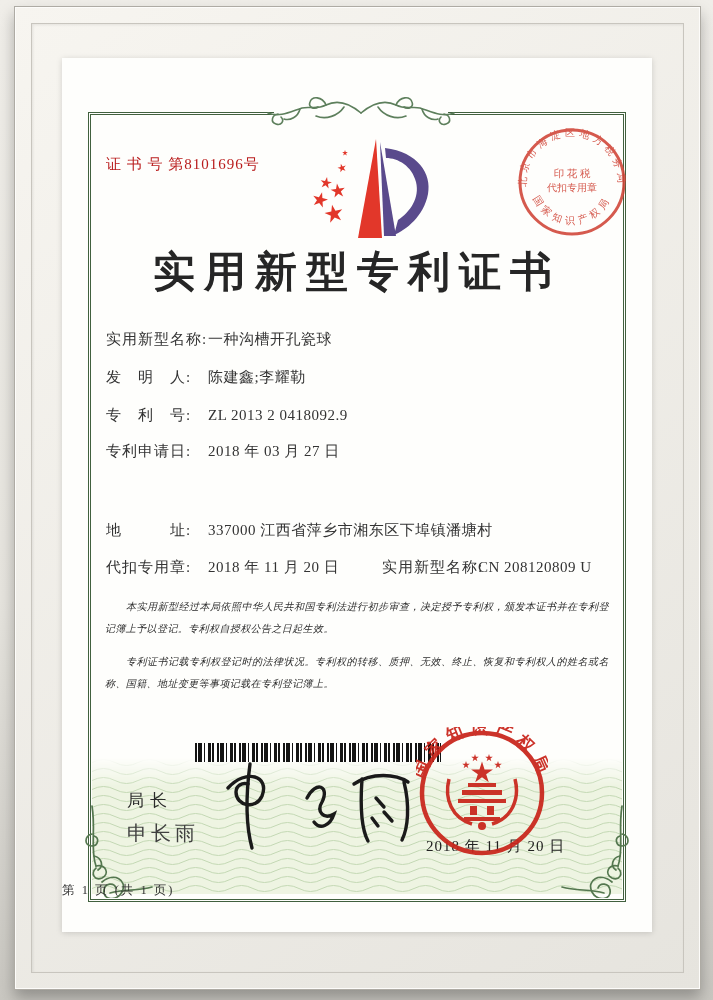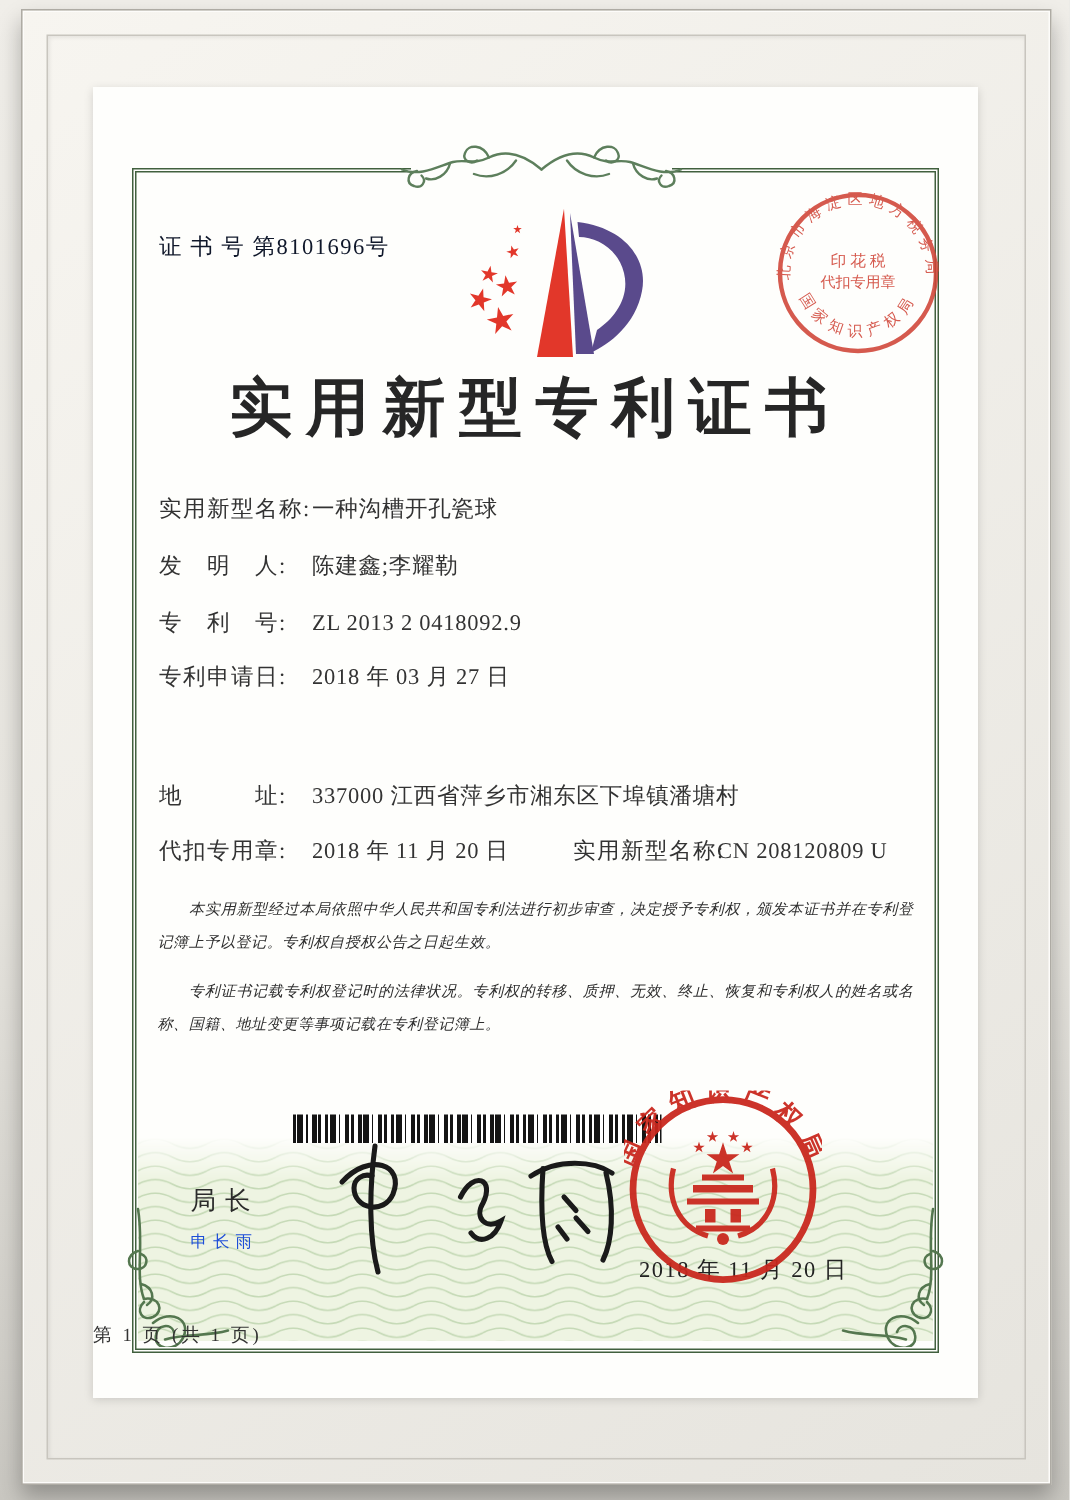--- a/index.html
+++ b/index.html
@@ -26,21 +26,21 @@
   }
   .border-rect{
     position:absolute;left:26px;top:54px;width:532px;height:784px;
     border:3px double #41603e;
   }
   .wave-zone{
     position:absolute;left:30px;top:700px;width:530px;height:136px;
     -webkit-mask-image:linear-gradient(180deg,transparent 0,#000 28px);
     mask-image:linear-gradient(180deg,transparent 0,#000 28px);
   }
-  .cert-no{position:absolute;left:44px;top:97px;font-size:15px;letter-spacing:1px;color:#0f172a;white-space:nowrap;}
+  .cert-no{position:absolute;left:44px;top:97px;font-size:15px;letter-spacing:1px;color:#b91c1c;white-space:nowrap;}
   .logo{position:absolute;left:236px;top:78px;width:136px;height:110px;}
   .tax-stamp{position:absolute;left:452px;top:66px;width:116px;height:116px;opacity:.88;}
   .title{
     position:absolute;left:0;top:186px;width:100%;text-align:center;
     font-size:42px;font-weight:700;letter-spacing:9px;color:#262626;white-space:nowrap;
   }
   .frow{position:absolute;left:44px;font-size:15px;color:#333;white-space:nowrap;}
   .frow .flabel{display:inline-block;width:102px;letter-spacing:1px;font-family:Liberation Serif, serif;}
   .frow .fvalue{letter-spacing:.5px;font-family:Liberation Serif, serif;}
   .grant-pair{position:absolute;left:276px;top:0;}
@@ -51,21 +51,21 @@
     font-style:italic;letter-spacing:.4px;color:#2e2e2e;text-align:justify;
   }
   .barcode{
     position:absolute;left:133px;top:685px;width:246px;height:19px;
     background:repeating-linear-gradient(90deg,
       #141414 0 2px,#fff 2px 3px,#141414 3px 7px,#fff 7px 9px,
       #141414 9px 10px,#fff 10px 13px,#141414 13px 16px,#fff 16px 17px,
       #141414 17px 19px,#fff 19px 22px);
   }
   .signer-title{position:absolute;left:65px;top:731px;font-size:17px;letter-spacing:6px;color:#2b2b2b;}
-  .signer-name{position:absolute;left:65px;top:762px;font-size:11px;letter-spacing:4px;color:#1d4ed8;}
+  .signer-name{position:absolute;left:65px;top:762px;font-size:20px;letter-spacing:4px;color:#404040;}
   .signature{position:absolute;left:150px;top:688px;width:215px;height:118px;}
   .issue-date{position:absolute;left:364px;top:779px;font-size:15px;letter-spacing:1px;color:#222;z-index:2;}
   .seal{position:absolute;left:354px;top:669px;width:132px;height:132px;z-index:3;opacity:.94;}
   .footer-page{position:absolute;left:0;top:824px;width:100%;font-size:12.5px;letter-spacing:2px;color:#333;}
   .orn-top{position:absolute;left:204px;top:36px;width:190px;height:38px;}
   .orn-bl{position:absolute;left:18px;top:746px;width:74px;height:94px;}
   .orn-br{position:absolute;left:498px;top:746px;width:74px;height:94px;transform:scaleX(-1);}
   svg text{font-family:"Liberation Serif","DejaVu Serif",serif;}
 </style>
 </head>

